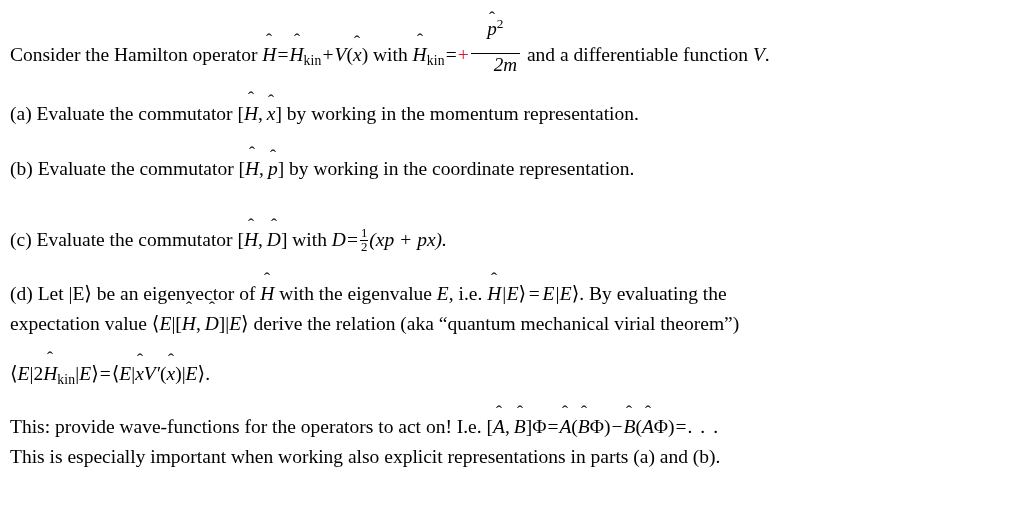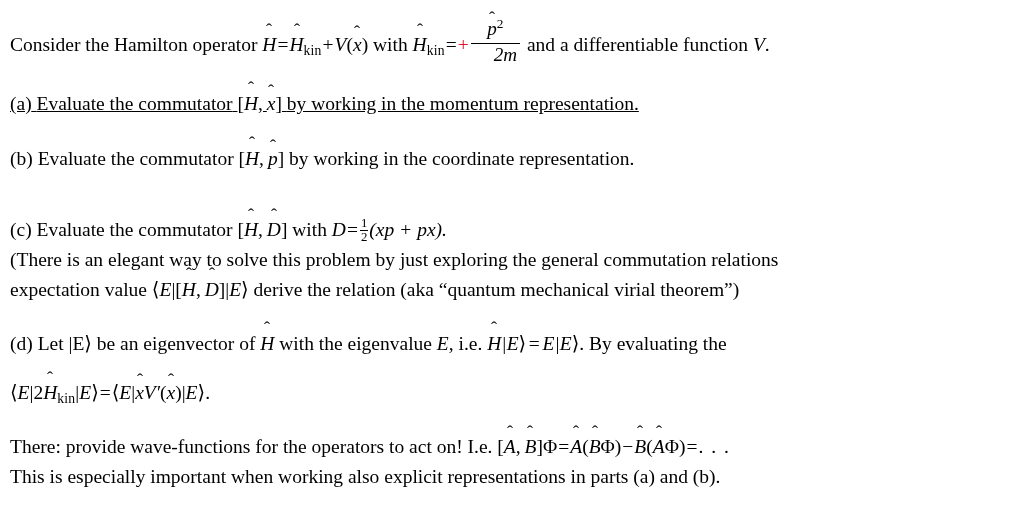--- a/index.html
+++ b/index.html
@@ -20,21 +20,21 @@
     box-sizing: border-box;
     width: 820px;
   }
   .para {
     font-size: 19.5px;
     line-height: 1.42;
     text-align: left;
     white-space: normal;
   }
   .p-intro   { margin-top: 17px; }
-  .p-a       { margin-top: 25px; text-decoration: underline; }
+  .p-a       { margin-top: 25px; }
   .p-b       { margin-top: 27px; }
   .p-c       { margin-top: 44px; }
   .p-c2      { margin-top: 2px; }
   .p-d       { margin-top: 26px; }
   .p-eq      { margin-top: 22px; text-align: left; }
   .p-hint    { margin-top: 25px; }
   .p-hint2   { margin-top: 2px; }
 
   
   .mi  { font-style: italic; font-family: "Liberation Serif","DejaVu Serif",serif; }
@@ -75,21 +75,21 @@
   .frac {
     display: inline-block;
     vertical-align: -0.52em;
     text-align: center;
     line-height: 1.05;
     margin: 0 2px;
     font-size: 0.98em;
   }
   .frac .num {
     display: block;
-    padding: 0 3px 4px 3px;
+    padding: 0 3px 14px 3px;
     border-bottom: 1.1px solid #000;
   }
   .frac .den {
     display: block;
     padding: 1px 3px 0 3px;
     margin-left: 20px;
   }
   
   .sfrac {
     display: inline-block;
@@ -146,43 +146,42 @@
   <div class="para p-c">
     <span>(c)</span>
     <span>Evaluate the commutator</span>
     <span class="brk">[<span class="hat"><span class="hatmark">̂</span>H</span>, <span class="hat"><span class="hatmark">̂</span>D</span>]</span>
     <span>with</span>
     <span class="mi">D</span><span class="mop">=</span><span class="sfrac">
         <span class="num">1</span>
         <span class="den">2</span>
       </span><span class="mi">(xp + px).</span>
   </div>
-  <div class="para p-c2">(There is an elegant way to solve this problem by just exploring the general commutation relations</div>
 
-  <div class="para p-c2">
-    <span>expectation value</span>
-    <span class="ang">⟨<span class="mi">E</span>|[<span class="hat"><span class="hatmark">̂</span>H</span>, <span class="hat"><span class="hatmark">̂</span>D</span>]|<span class="mi">E</span>⟩</span>
-    <span>derive the relation (aka “quantum mechanical virial theorem”)</span>
-  </div>
   <div class="para p-d">
     <span>(d)</span>
     <span>Let</span>
     <span class="ang">|E⟩</span>
     <span>be an eigenvector of</span>
     <span class="hat"><span class="hatmark">̂</span>H</span>
     <span>with the eigenvalue</span>
     <span class="mi">E</span><span>, i.e.</span>
     <span class="ang"><span class="hat"><span class="hatmark">̂</span>H</span><span class="mi">|E</span>⟩ <span class="mop">=</span> <span class="mi">E|E</span>⟩.</span>
     <span>By evaluating the</span>
   </div>
+  <div class="para p-c2">
+    <span>expectation value</span>
+    <span class="ang">⟨<span class="mi">E</span>|[<span class="hat"><span class="hatmark">̂</span>H</span>, <span class="hat"><span class="hatmark">̂</span>D</span>]|<span class="mi">E</span>⟩</span>
+    <span>derive the relation (aka “quantum mechanical virial theorem”)</span>
+  </div>
 
   <div class="para p-eq eqline">
     <span class="ang">⟨<span class="mi">E</span>|2<span class="hat"><span class="hatmark">̂</span>H</span><span class="sub">kin</span>|<span class="mi">E</span>⟩</span><span class="mop">=</span><span class="ang">⟨<span class="mi">E</span>|<span class="hat lowhat"><span class="hatmark">̂</span><span class="mi">x</span></span><span class="mi">V</span><span class="prime">′</span>(<span class="hat lowhat"><span class="hatmark">̂</span><span class="mi">x</span></span>)|<span class="mi">E</span>⟩</span><span>.</span>
   </div>
 
   <div class="para p-hint">
-    <span>There:</span>
+    <span>This:</span>
     <span>provide wave-functions for the operators to act on! I.e.</span>
     <span class="brk">[<span class="hat"><span class="hatmark">̂</span><span class="mi">A</span></span>, <span class="hat"><span class="hatmark">̂</span><span class="mi">B</span></span>]Φ<span class="mop">=</span><span class="hat"><span class="hatmark">̂</span><span class="mi">A</span></span>(<span class="hat"><span class="hatmark">̂</span><span class="mi">B</span></span>Φ)<span class="mop">−</span><span class="hat"><span class="hatmark">̂</span><span class="mi">B</span></span>(<span class="hat"><span class="hatmark">̂</span><span class="mi">A</span></span>Φ)<span class="mop">=</span><span class="dots">. . .</span></span>
   </div>
   <div class="para p-hint2">This is especially important when working also explicit representations in parts (a) and (b).</div>
 
 </div>
 
 </body></html>

